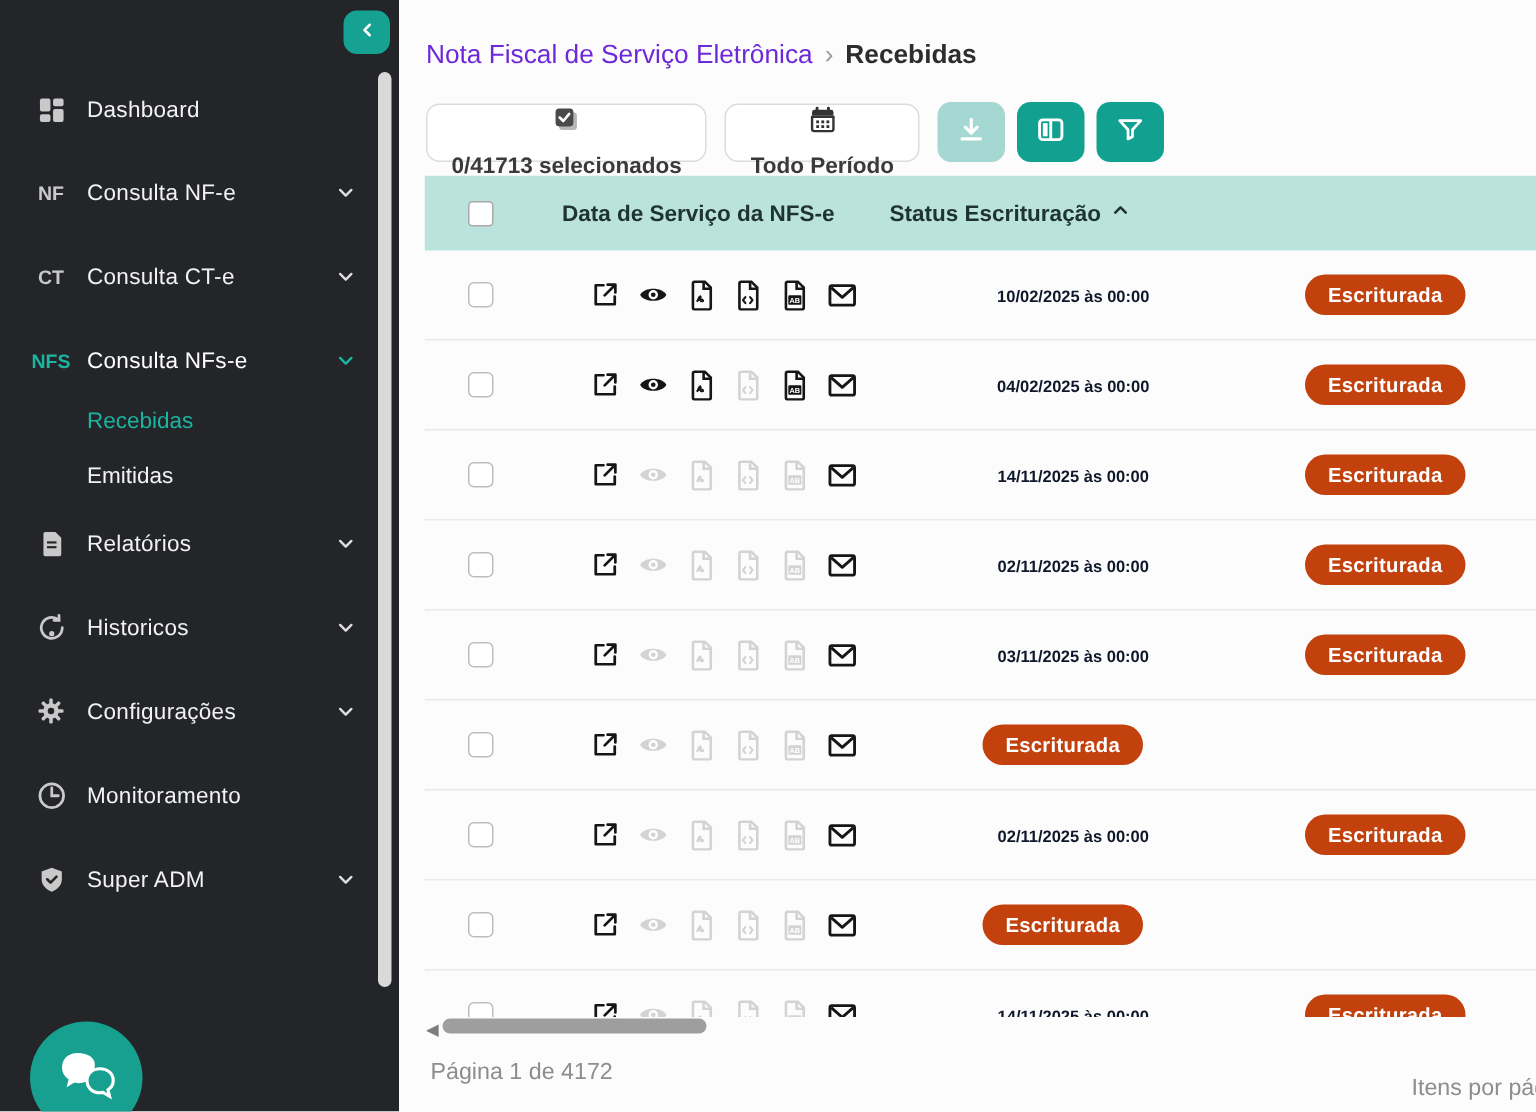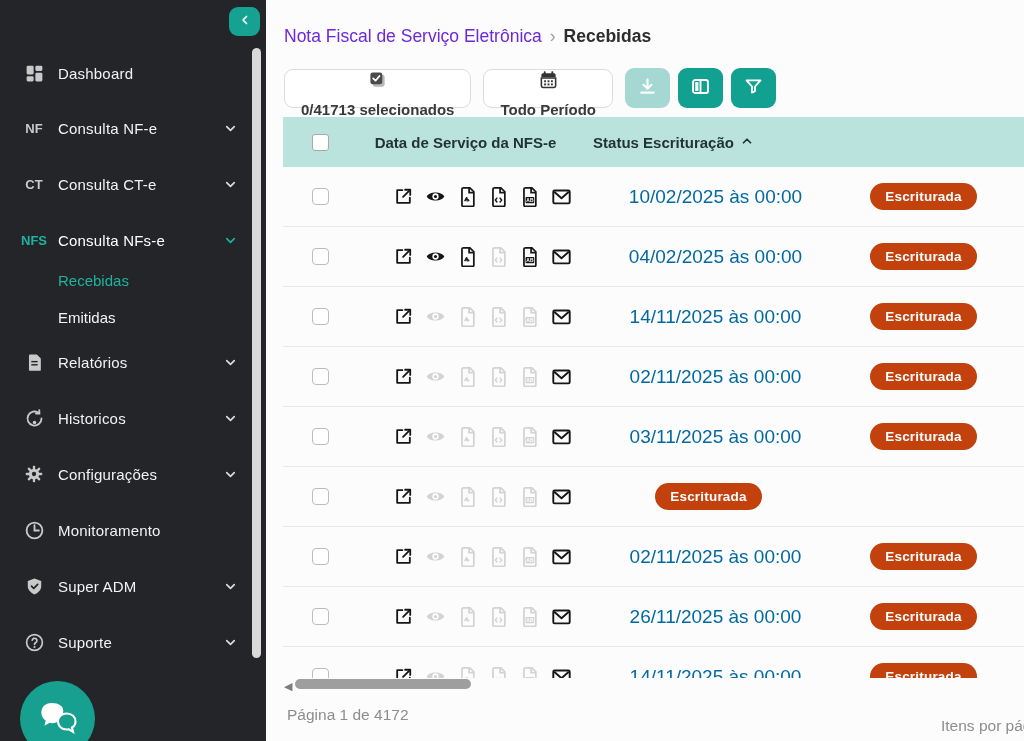--- a/index.html
+++ b/index.html
@@ -77,21 +77,21 @@
   .trow { height:60px; display:flex; align-items:center; border-bottom:1px solid #e9e9e9; background:transparent; }
   .col-check { width:75px; display:flex; justify-content:center; }
   .col-actions { width:250px; display:flex; justify-content:center; align-items:center; gap:12px; }
   .col-date { width:215px; text-align:center; }
   .col-status { width:201px; display:flex; justify-content:center; }
   .thead .col-date, .thead .col-status { display:flex; justify-content:center; align-items:center; gap:6px; }
   .checkbox { width:17px; height:17px; border:1.5px solid #a9a9a9; border-radius:3px; background:#fff; cursor:pointer; }
   .trow .checkbox { border-color:#bdbdbd; border-radius:4px; }
   .act-icon { color:#161616; display:flex; cursor:pointer; }
   .act-icon.disabled { color:#d3d3d3; cursor:default; }
-  .date-text { font-size:19px; font-weight:400; color:#0369a1; }
+  .date-text { font-size:11px; font-weight:700; color:#0f172a; }
   .badge {
     background:#c2410c; color:#fff; font-size:13.5px; font-weight:700;
     padding:6px 15px; border-radius:15px; letter-spacing:.2px;
   }
 
   
   .hscroll-arrow { position:absolute; left:18px; top:680px; color:#7d7d7d; font-size:11px; }
   .hscroll-thumb {
     position:absolute; left:29px; top:679px; width:176px; height:10px;
     background:#9e9e9e; border-radius:6px; cursor:pointer;
@@ -232,35 +232,20 @@
         </svg>
     </span>
     <span class="mi-label">Super ADM</span>
     <span class="mi-chev">
         <svg width="15" height="15" viewBox="0 0 24 24">
           <polyline points="6,9 12,15 18,9" fill="none" stroke="currentColor" stroke-width="2.6" stroke-linecap="round" stroke-linejoin="round"></polyline>
         </svg>
       </span>
   </div>
 
-  <div class="menu-item" style="top:626px">
-    <span class="mi-icon">
-      <svg width="21" height="21" viewBox="0 0 24 24" fill="none" stroke="currentColor" stroke-width="1.9">
-          <circle cx="12" cy="12" r="9"></circle>
-          <path d="M9.4 9.3a2.7 2.7 0 1 1 3.8 3c-.9.6-1.2 1.1-1.2 2" stroke-linecap="round"></path>
-          <circle cx="12" cy="17.2" r="1.2" fill="currentColor" stroke="none"></circle>
-        </svg>
-    </span>
-    <span class="mi-label">Suporte</span>
-    <span class="mi-chev">
-        <svg width="15" height="15" viewBox="0 0 24 24">
-          <polyline points="6,9 12,15 18,9" fill="none" stroke="currentColor" stroke-width="2.6" stroke-linecap="round" stroke-linejoin="round"></polyline>
-        </svg>
-      </span>
-  </div>
 
   <div class="chat-fab">
     <span>
       <svg width="42" height="40" viewBox="0 0 48 44">
         <path d="M14 6 C6 6 2 11 2 17 c0 4 2 7 5 9 l-1.5 6 6-3.5 c1 .3 2 .5 2.5 .5 8 0 13-5 13-14.5C27 10 22 6 14 6z" fill="#fff" transform="translate(3,0)"></path>
         <path d="M34 18c6 0 10 4 10 9 0 3-1.5 5.5-4 7l1.2 5-5-3c-.7.2-1.5.3-2.2.3-6 0-10-4-10-9.3S28 18 34 18z" fill="#17a08f" stroke="#fff" stroke-width="2.4"></path>
       </svg>
     </span>
   </div>
 </nav>
@@ -778,21 +763,20 @@
                 <text x="12.5" y="19.8" text-anchor="middle" font-size="6.2" font-weight="bold" fill="#ffffff" font-family="Liberation Sans, sans-serif">AB</text>
               </svg>
       </span>
       <span class="act-icon">
         <svg width="21" height="19" viewBox="0 0 24 22" fill="none" stroke="currentColor" stroke-width="2.2" stroke-linejoin="round">
                 <rect x="2.5" y="4" width="19" height="15" rx="1.5"></rect>
                 <polyline points="3.5,5.5 12,13 20.5,5.5"></polyline>
               </svg>
       </span>
     </div>
-    <div class="col-date"><span class="date-text">26/11/2025 às 00:00</span></div>
     <div class="col-status">
             <span class="badge">Escriturada</span>
           </div>
   </div>
 
   <div class="trow">
     <div class="col-check">
             <div class="checkbox"></div>
           </div>
     <div class="col-actions">

